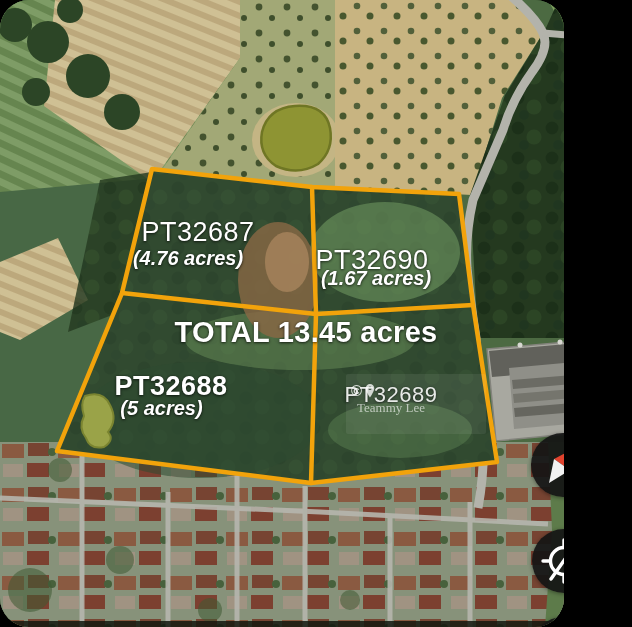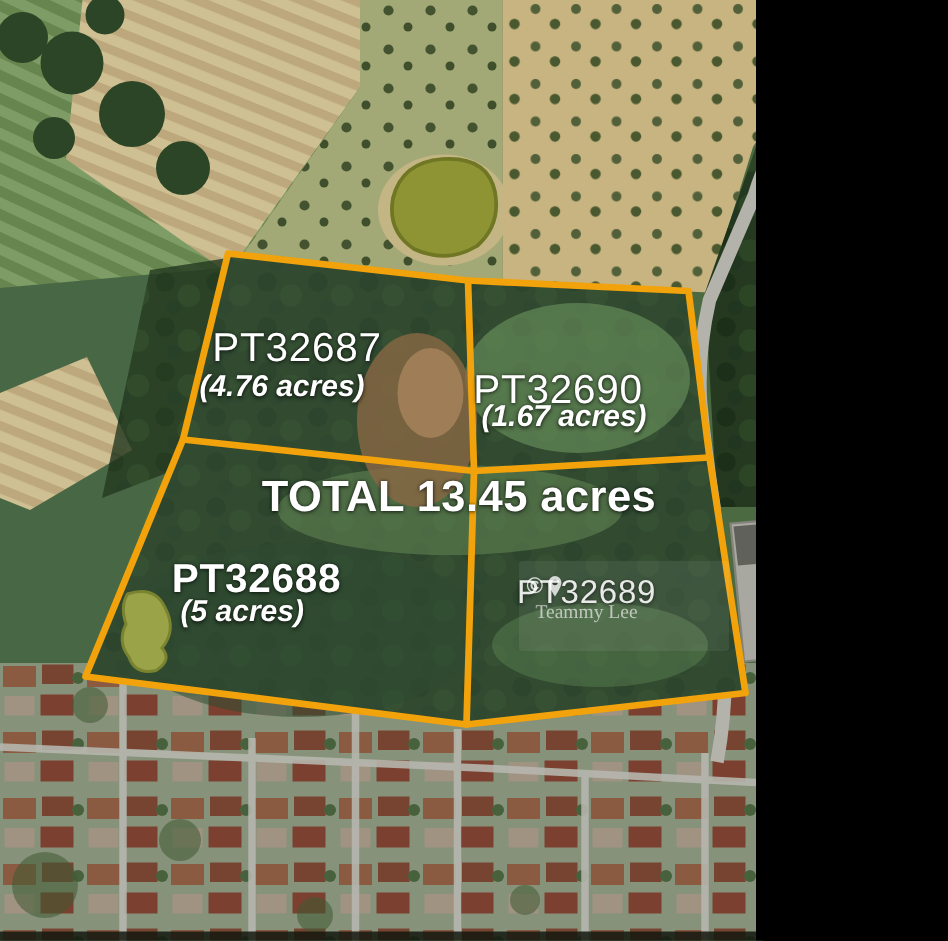--- a/index.html
+++ b/index.html
@@ -1,18 +1,18 @@
 <!DOCTYPE html>
 <html><head>
 <meta charset="utf-8">
 <style>
   html,body{margin:0;padding:0;background:#000;}
   #screen{
-    position:relative;width:504px;height:627px;overflow:hidden;
-    font-family:"Liberation Sans", sans-serif;background:#4c6a42;
+    position:relative;width:564px;height:627px;overflow:hidden;
+    font-family:"Liberation Sans", sans-serif;background:#4c6a42;border-radius:29px;
   }
   #terrain{position:absolute;left:0;top:0;}
   .lbl{position:absolute;color:#fff;white-space:nowrap;
        text-shadow:0 1px 3px rgba(0,0,0,.65),0 0 2px rgba(0,0,0,.35);
        transform:translate(-50%,-50%);line-height:1;}
   .pid{font-size:27px;font-weight:400;letter-spacing:.5px;}
   .pid.bold{font-weight:700;}
   .pid.big{font-size:22px;opacity:.88;}
   .area{font-size:20px;font-style:italic;font-weight:700;}
   .area.big{font-size:23px;opacity:.88;}

